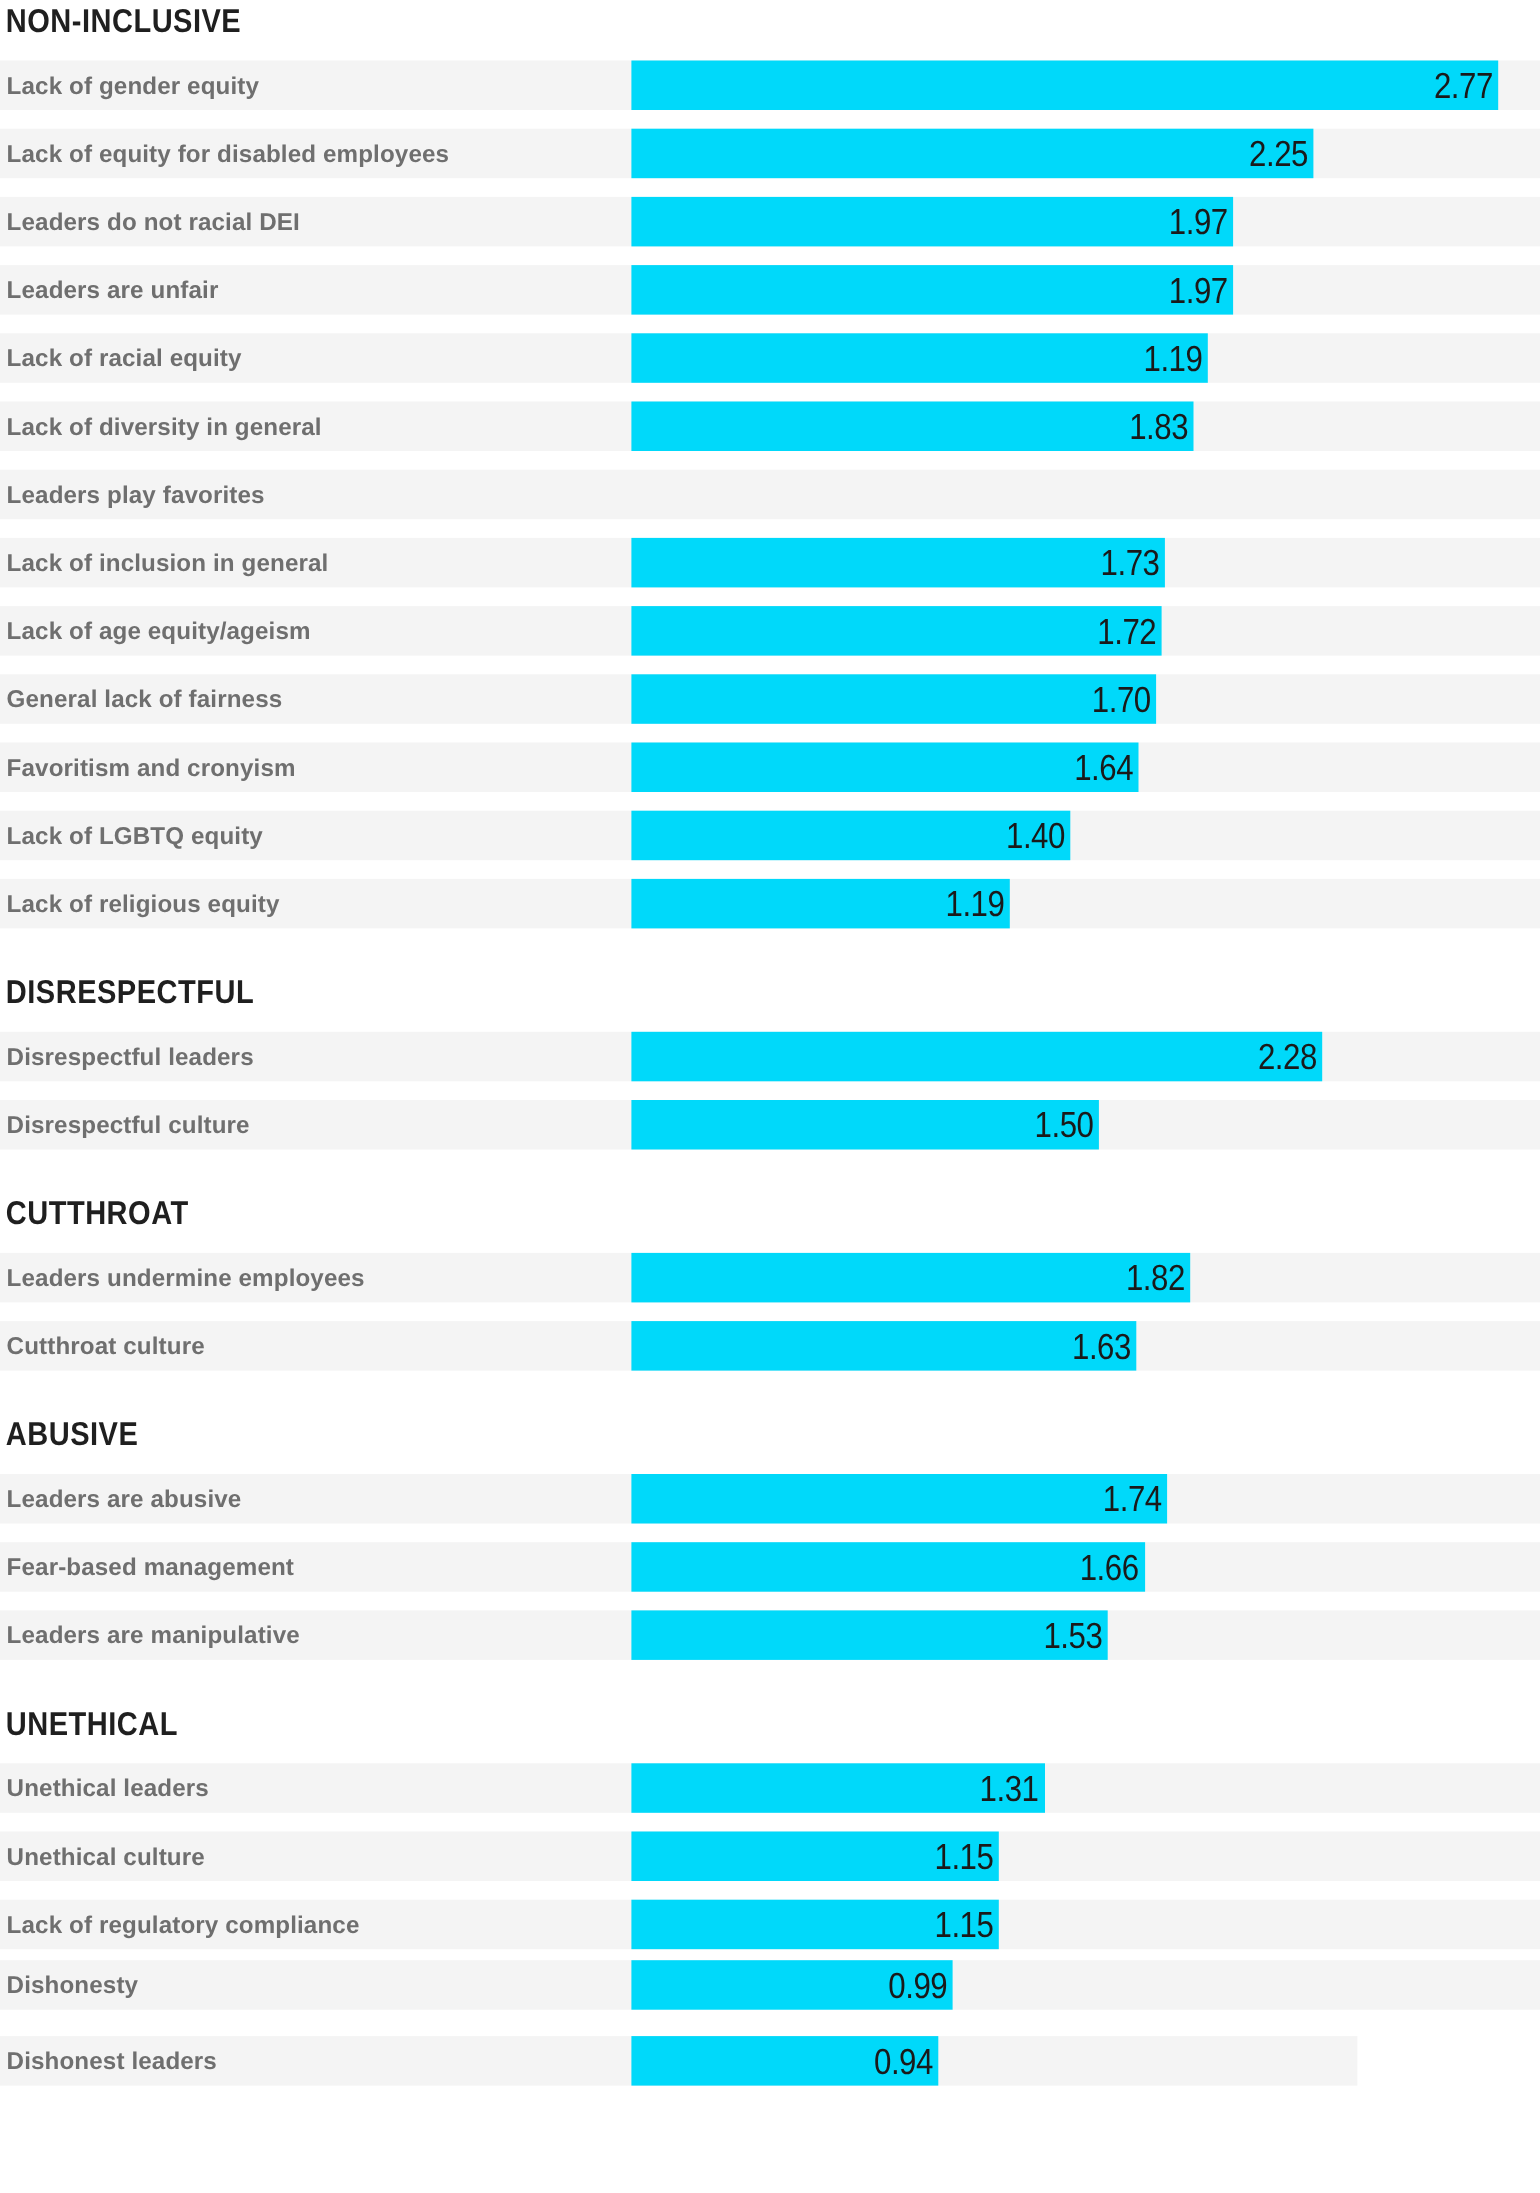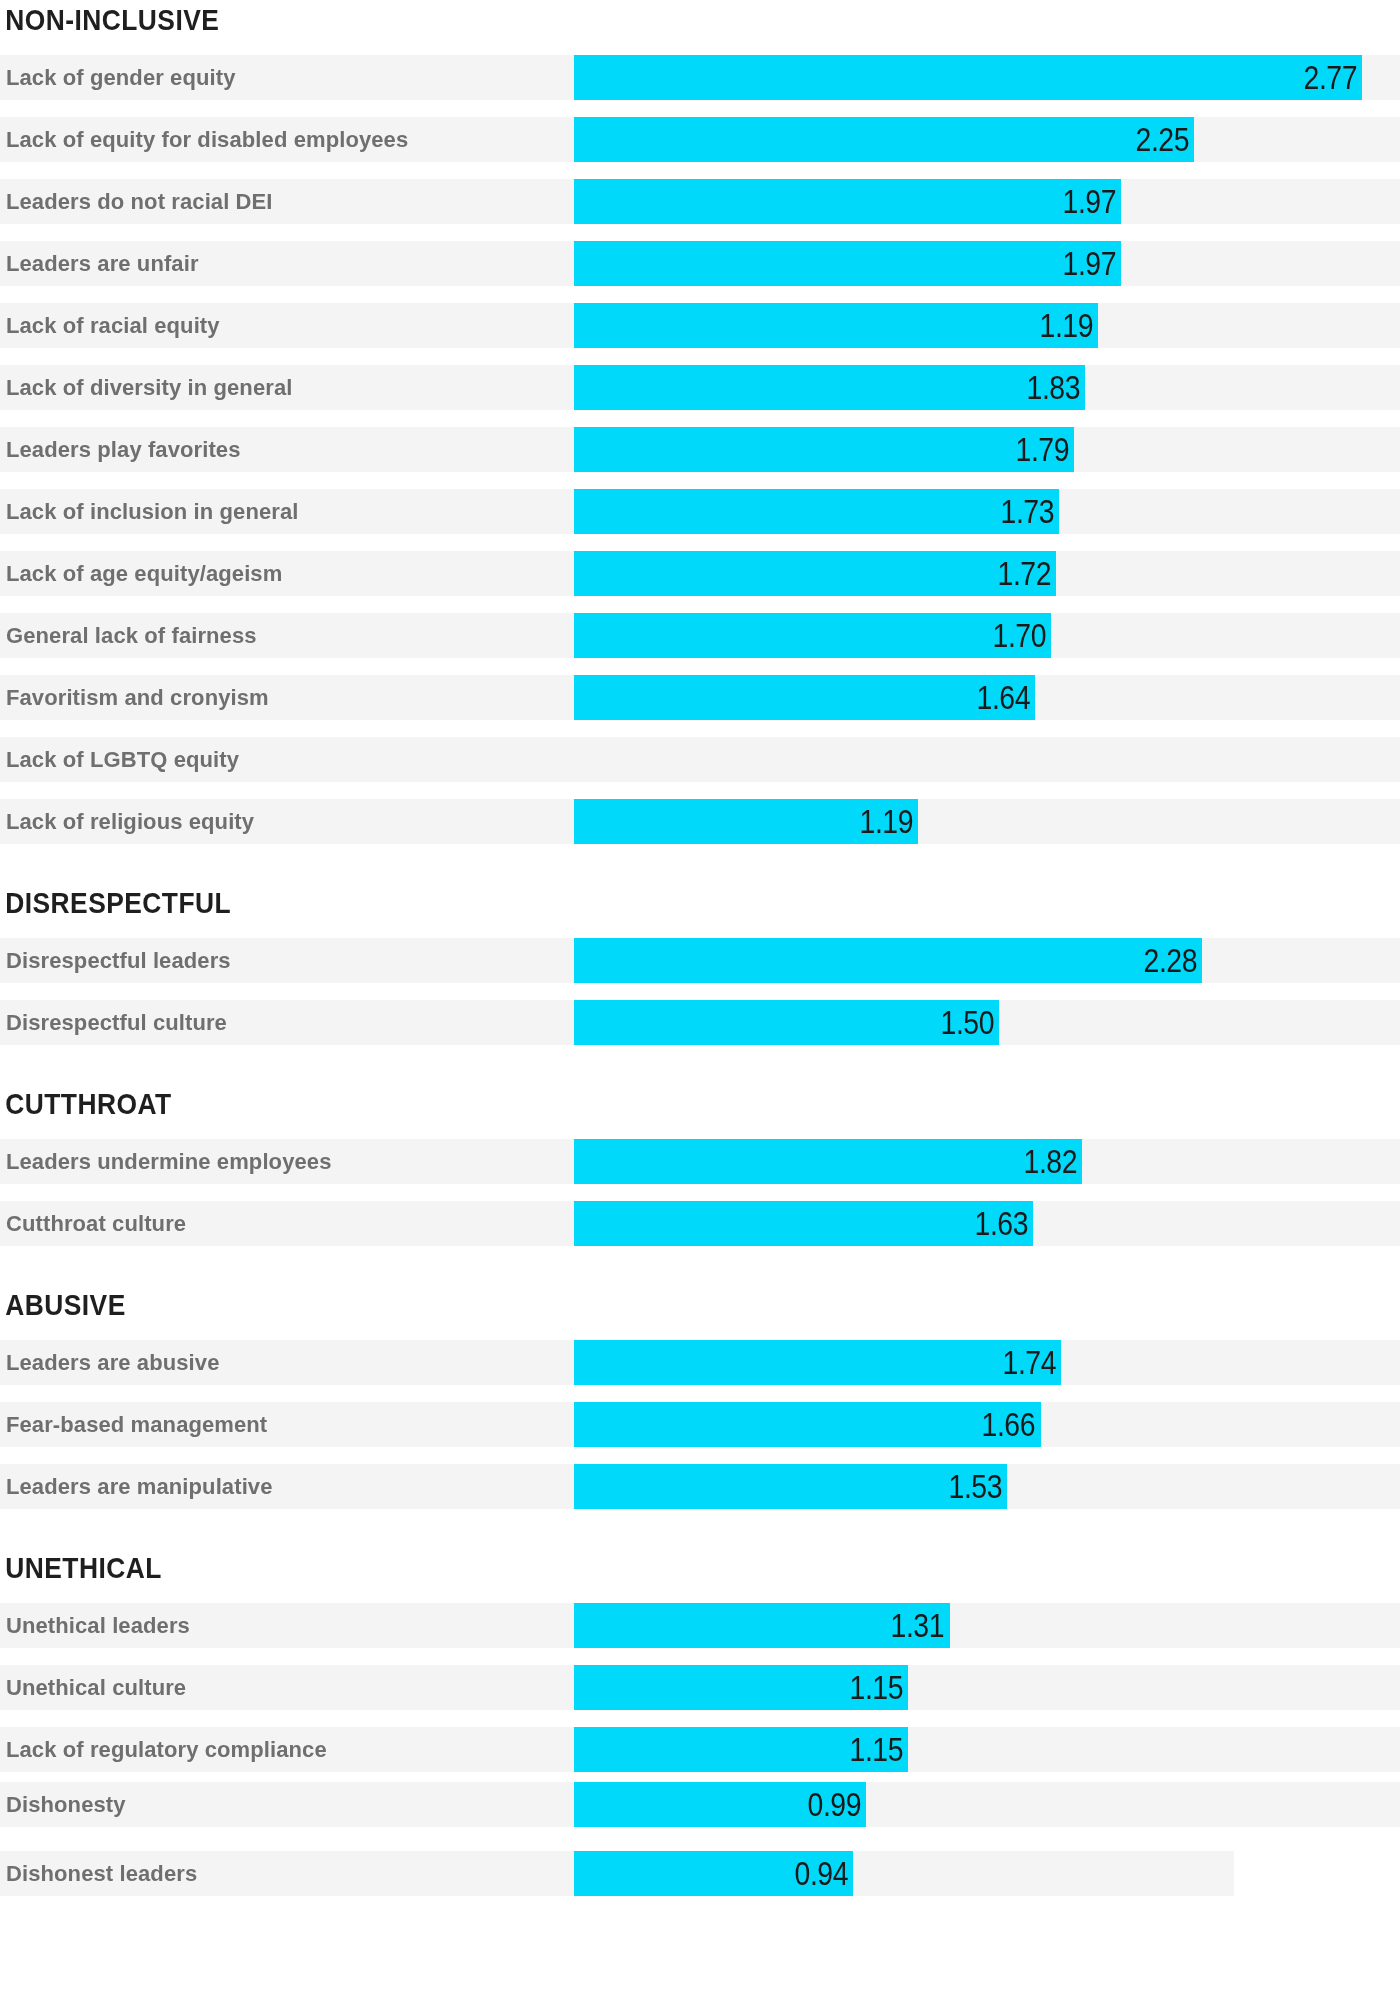--- a/index.html
+++ b/index.html
@@ -103,23 +103,20 @@
       </div>
     </div>
     <div class="row" style="position: absolute; left: 0px; top: 365px; width: 1400px; height: 45px;">
       <div class="row-label">Lack of diversity in general</div>
       <div class="bar" style="left: 574px; width: 510.8px; background: rgb(0, 217, 250);">
         <span class="bar-value">1.83</span>
       </div>
     </div>
     <div class="row" style="position: absolute; left: 0px; top: 427px; width: 1400px; height: 45px;">
       <div class="row-label">Leaders play favorites</div>
-      <div class="bar" style="left: 574px; width: 500.4px; background: rgb(0, 217, 250);">
-        <span class="bar-value">1.79</span>
-      </div>
     </div>
     <div class="row" style="position: absolute; left: 0px; top: 489px; width: 1400px; height: 45px;">
       <div class="row-label">Lack of inclusion in general</div>
       <div class="bar" style="left: 574px; width: 484.8px; background: rgb(0, 217, 250);">
         <span class="bar-value">1.73</span>
       </div>
     </div>
     <div class="row" style="position: absolute; left: 0px; top: 551px; width: 1400px; height: 45px;">
       <div class="row-label">Lack of age equity/ageism</div>
       <div class="bar" style="left: 574px; width: 482.2px; background: rgb(0, 217, 250);">
@@ -133,20 +130,23 @@
       </div>
     </div>
     <div class="row" style="position: absolute; left: 0px; top: 675px; width: 1400px; height: 45px;">
       <div class="row-label">Favoritism and cronyism</div>
       <div class="bar" style="left: 574px; width: 461.4px; background: rgb(0, 217, 250);">
         <span class="bar-value">1.64</span>
       </div>
     </div>
     <div class="row" style="position: absolute; left: 0px; top: 737px; width: 1400px; height: 45px;">
       <div class="row-label">Lack of LGBTQ equity</div>
+      <div class="bar" style="left: 574px; width: 399px; background: rgb(0, 217, 250);">
+        <span class="bar-value">1.40</span>
+      </div>
     </div>
     <div class="row" style="position: absolute; left: 0px; top: 799px; width: 1400px; height: 45px;">
       <div class="row-label">Lack of religious equity</div>
       <div class="bar" style="left: 574px; width: 344.4px; background: rgb(0, 217, 250);">
         <span class="bar-value">1.19</span>
       </div>
     </div>
     <div class="section-header" style="position: absolute; left: 0px; top: 883px; width: 700px; height: 40px;">DISRESPECTFUL</div>
     <div class="row" style="position: absolute; left: 0px; top: 938px; width: 1400px; height: 45px;">
       <div class="row-label">Disrespectful leaders</div>

